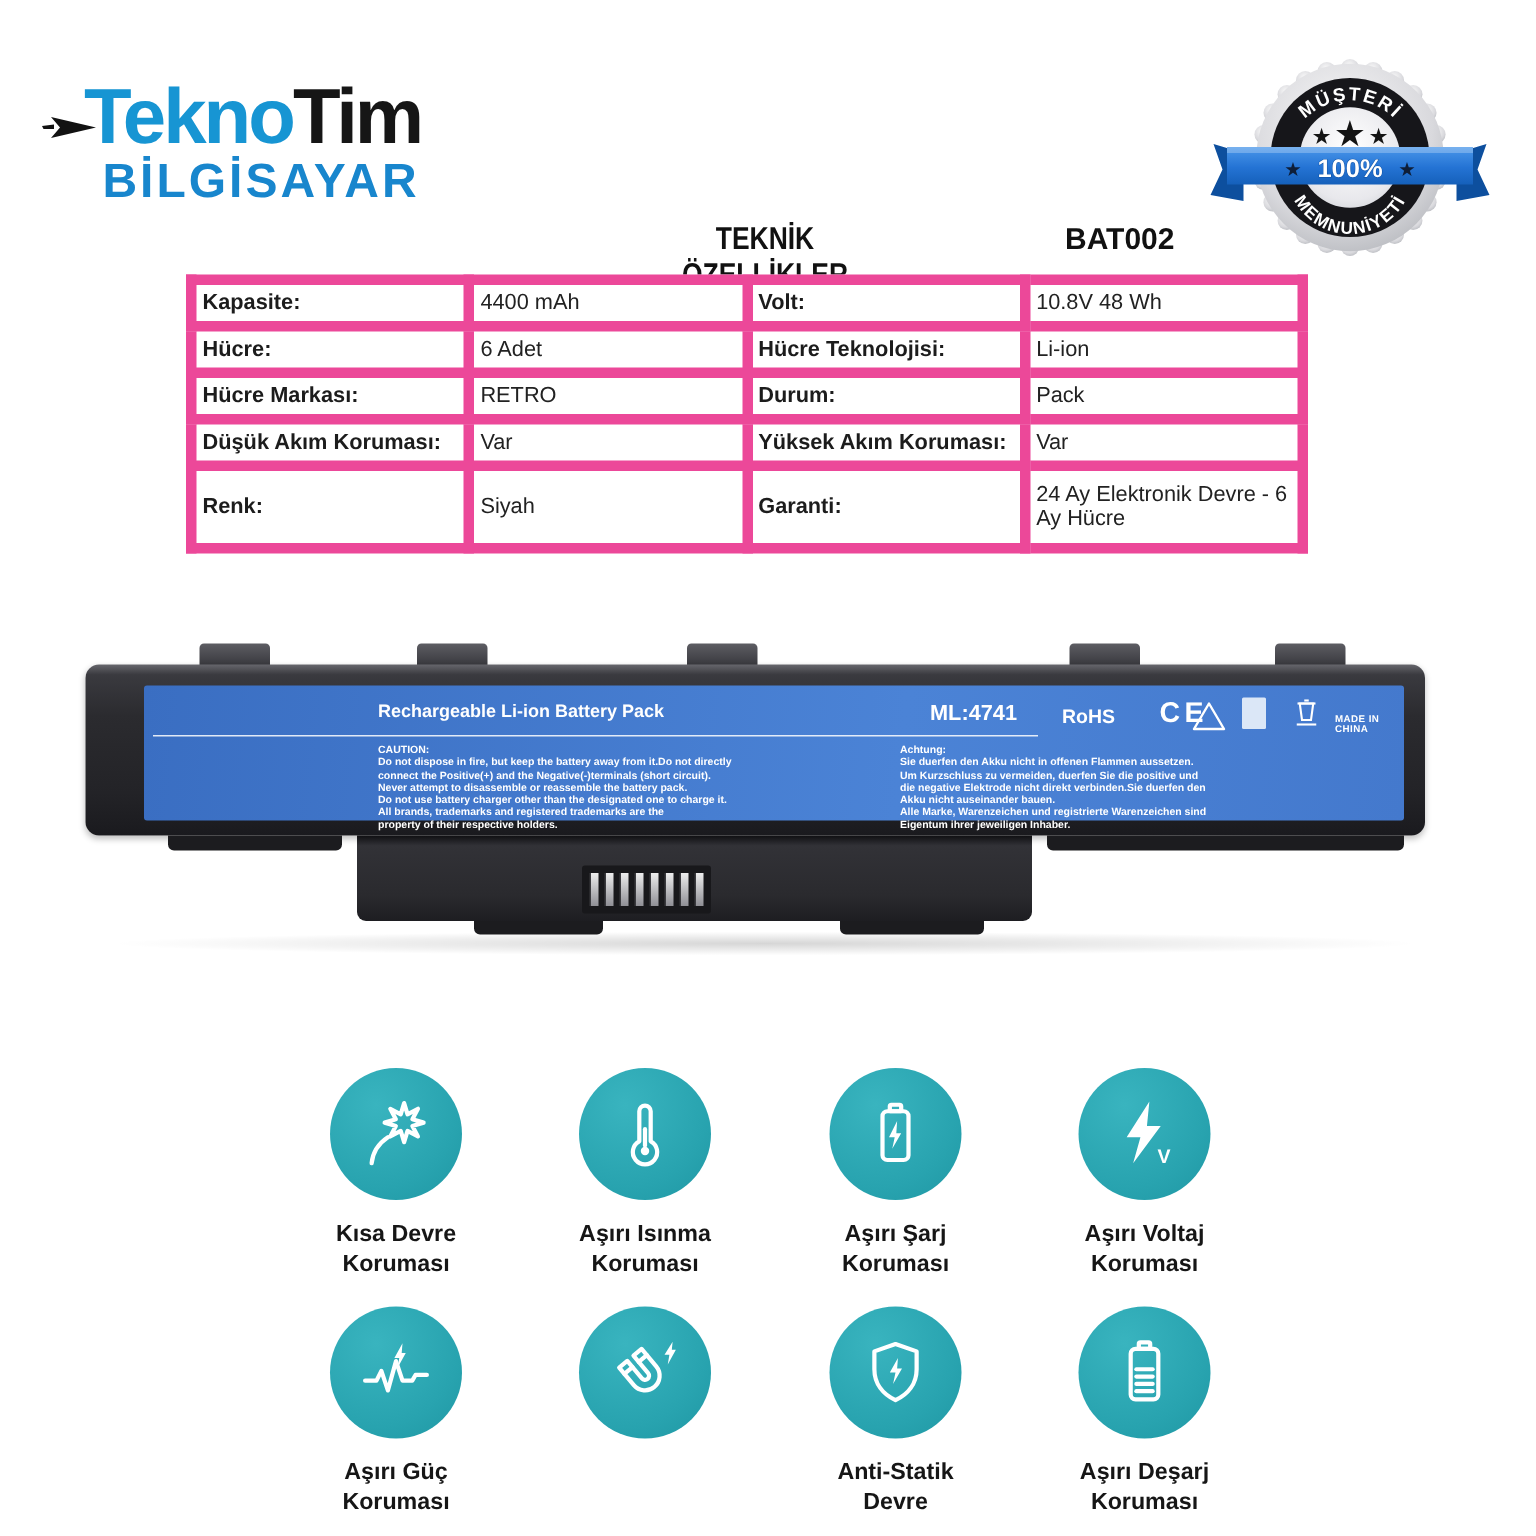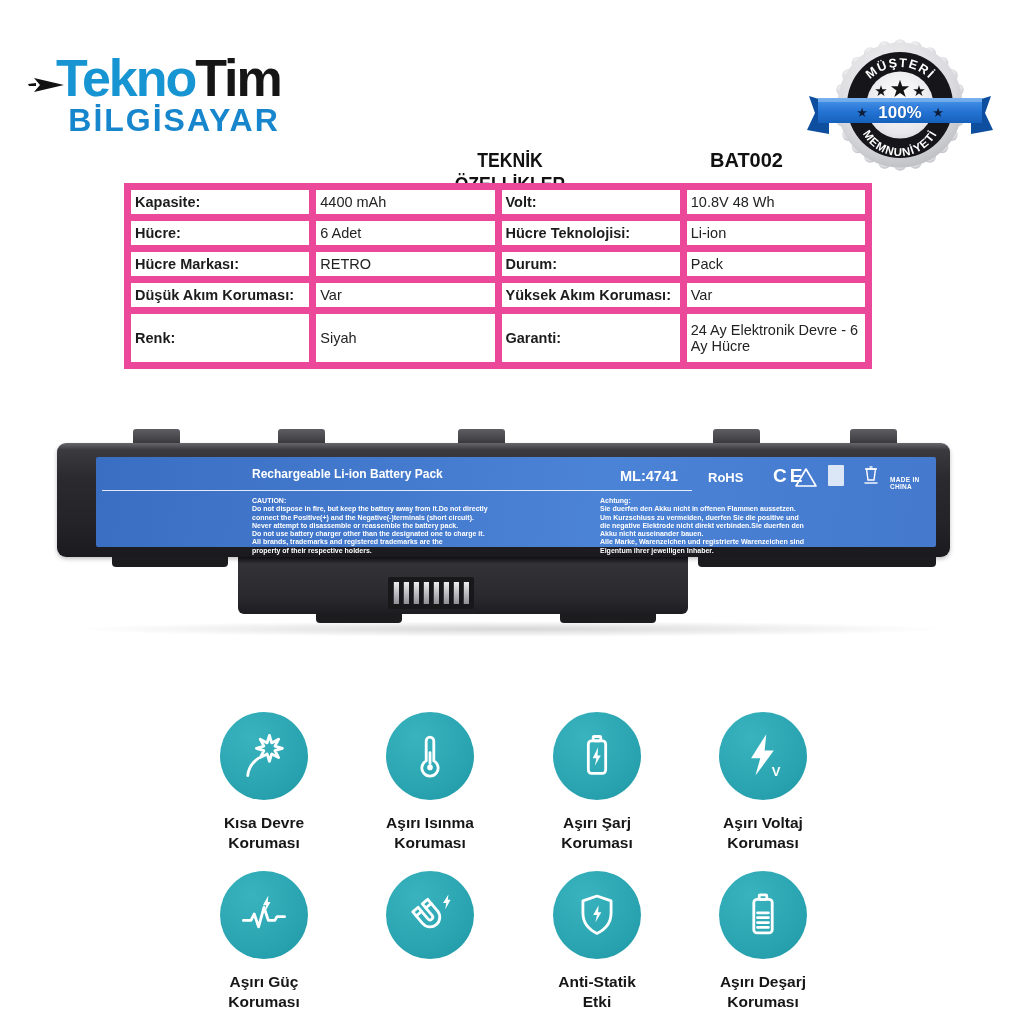--- a/index.html
+++ b/index.html
@@ -345,21 +345,21 @@
 
   <div class="feat" style="left:512px;top:871px">
     <div class="feat-circle">
       <svg width="52" height="52" viewBox="0 0 48 48">
         <path class="fi" d="M24,6.5 L37,11 V22 C37,31 31.5,37.5 24,41 C16.5,37.5 11,31 11,22 V11 Z"></path>
         <polygon points="25.5,15 20.5,24 24,24 22.5,31 28,21.5 25,21.5" fill="#fff" stroke="none"></polygon>
       </svg>
     </div>
     <div class="feat-label">
       <div>Anti-Statik</div>
-      <div>Etki</div>
+      <div>Devre</div>
     </div>
   </div>
 
   <div class="feat" style="left:678px;top:871px">
     <div class="feat-circle">
       <svg width="52" height="52" viewBox="0 0 48 48">
         <rect class="fi" stroke-width="2.2" x="20.5" y="5.5" width="7" height="4" rx="1"></rect>
         <rect class="fi" x="15.5" y="9.5" width="17" height="31" rx="3"></rect>
         <line class="fi" stroke-width="2" x1="19" y1="22" x2="29" y2="22"></line>
         <line class="fi" stroke-width="2" x1="19" y1="26.5" x2="29" y2="26.5"></line>

